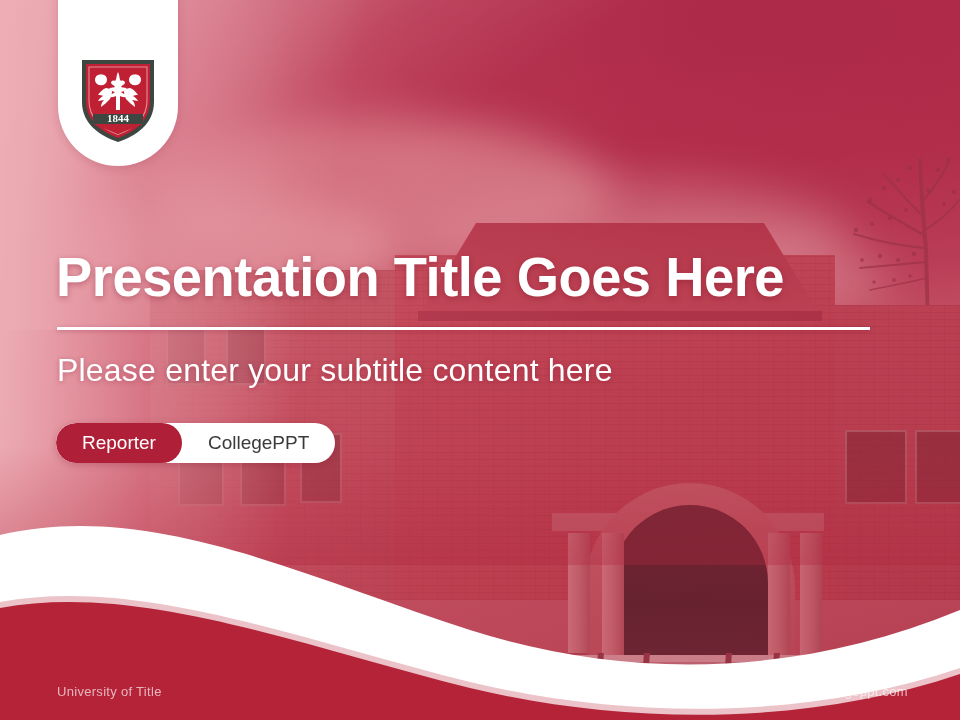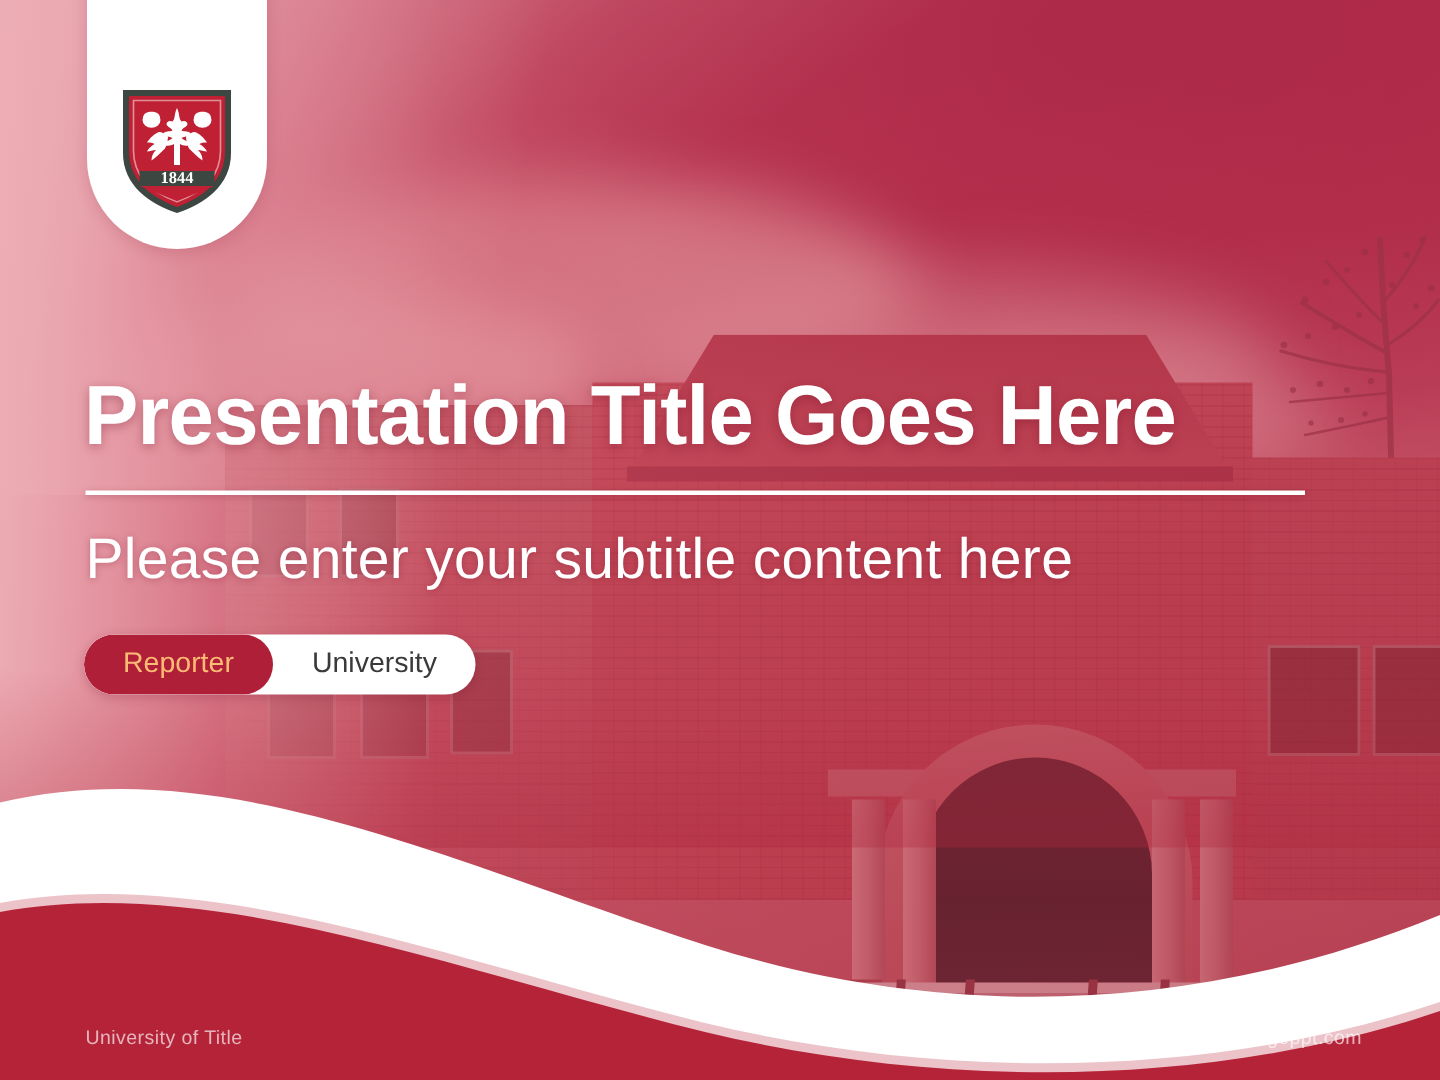--- a/index.html
+++ b/index.html
@@ -212,42 +212,42 @@
     position: absolute;
     left: 57px; top: 327px;
     width: 813px; height: 3px;
     background: #ffffff;
     box-shadow: 0 1px 4px rgba(120,16,40,.28);
   }
   .subtitle {
     position: absolute;
     left: 57px; top: 352px;
     color: #ffffff;
-    font-size: 38px;
+    font-size: 32px;
     font-weight: normal;
     letter-spacing: .2px;
     text-shadow: 0 1px 5px rgba(120,16,40,.35);
     white-space: nowrap;
   }
 
   
   .pill {
     position: absolute;
     left: 56px; top: 423px;
     height: 40px;
     display: flex;
     align-items: stretch;
     background: #ffffff;
     border-radius: 20px;
     box-shadow: 0 2px 7px rgba(120,16,40,.25);
     overflow: hidden;
   }
   .pill-left {
     background: #b01f38;
-    color: #fdba74;
+    color: #ffffff;
     font-size: 19px;
     display: flex; align-items: center; justify-content: center;
     padding: 0 26px;
     border-radius: 20px;
   }
   .pill-right {
     color: #3a3a3a;
     font-size: 19px;
     display: flex; align-items: center; justify-content: center;
     padding: 0 26px;
@@ -401,19 +401,19 @@
       <text x="42" y="68" text-anchor="middle" font-family="'Liberation Serif', serif" font-size="11" font-weight="bold" fill="#ffffff">1844</text>
     </svg>
   </div>
 
   <div class="title">Presentation Title Goes Here</div>
   <div class="rule"></div>
   <div class="subtitle">Please enter your subtitle content here</div>
 
   <div class="pill">
     <div class="pill-left">Reporter</div>
-    <div class="pill-right">University</div>
+    <div class="pill-right">CollegePPT</div>
   </div>
 
   <div class="footer-left">University of Title</div>
   <div class="footer-right">www.collegeppt.com</div>
 
 </div>
 
 </body></html>

